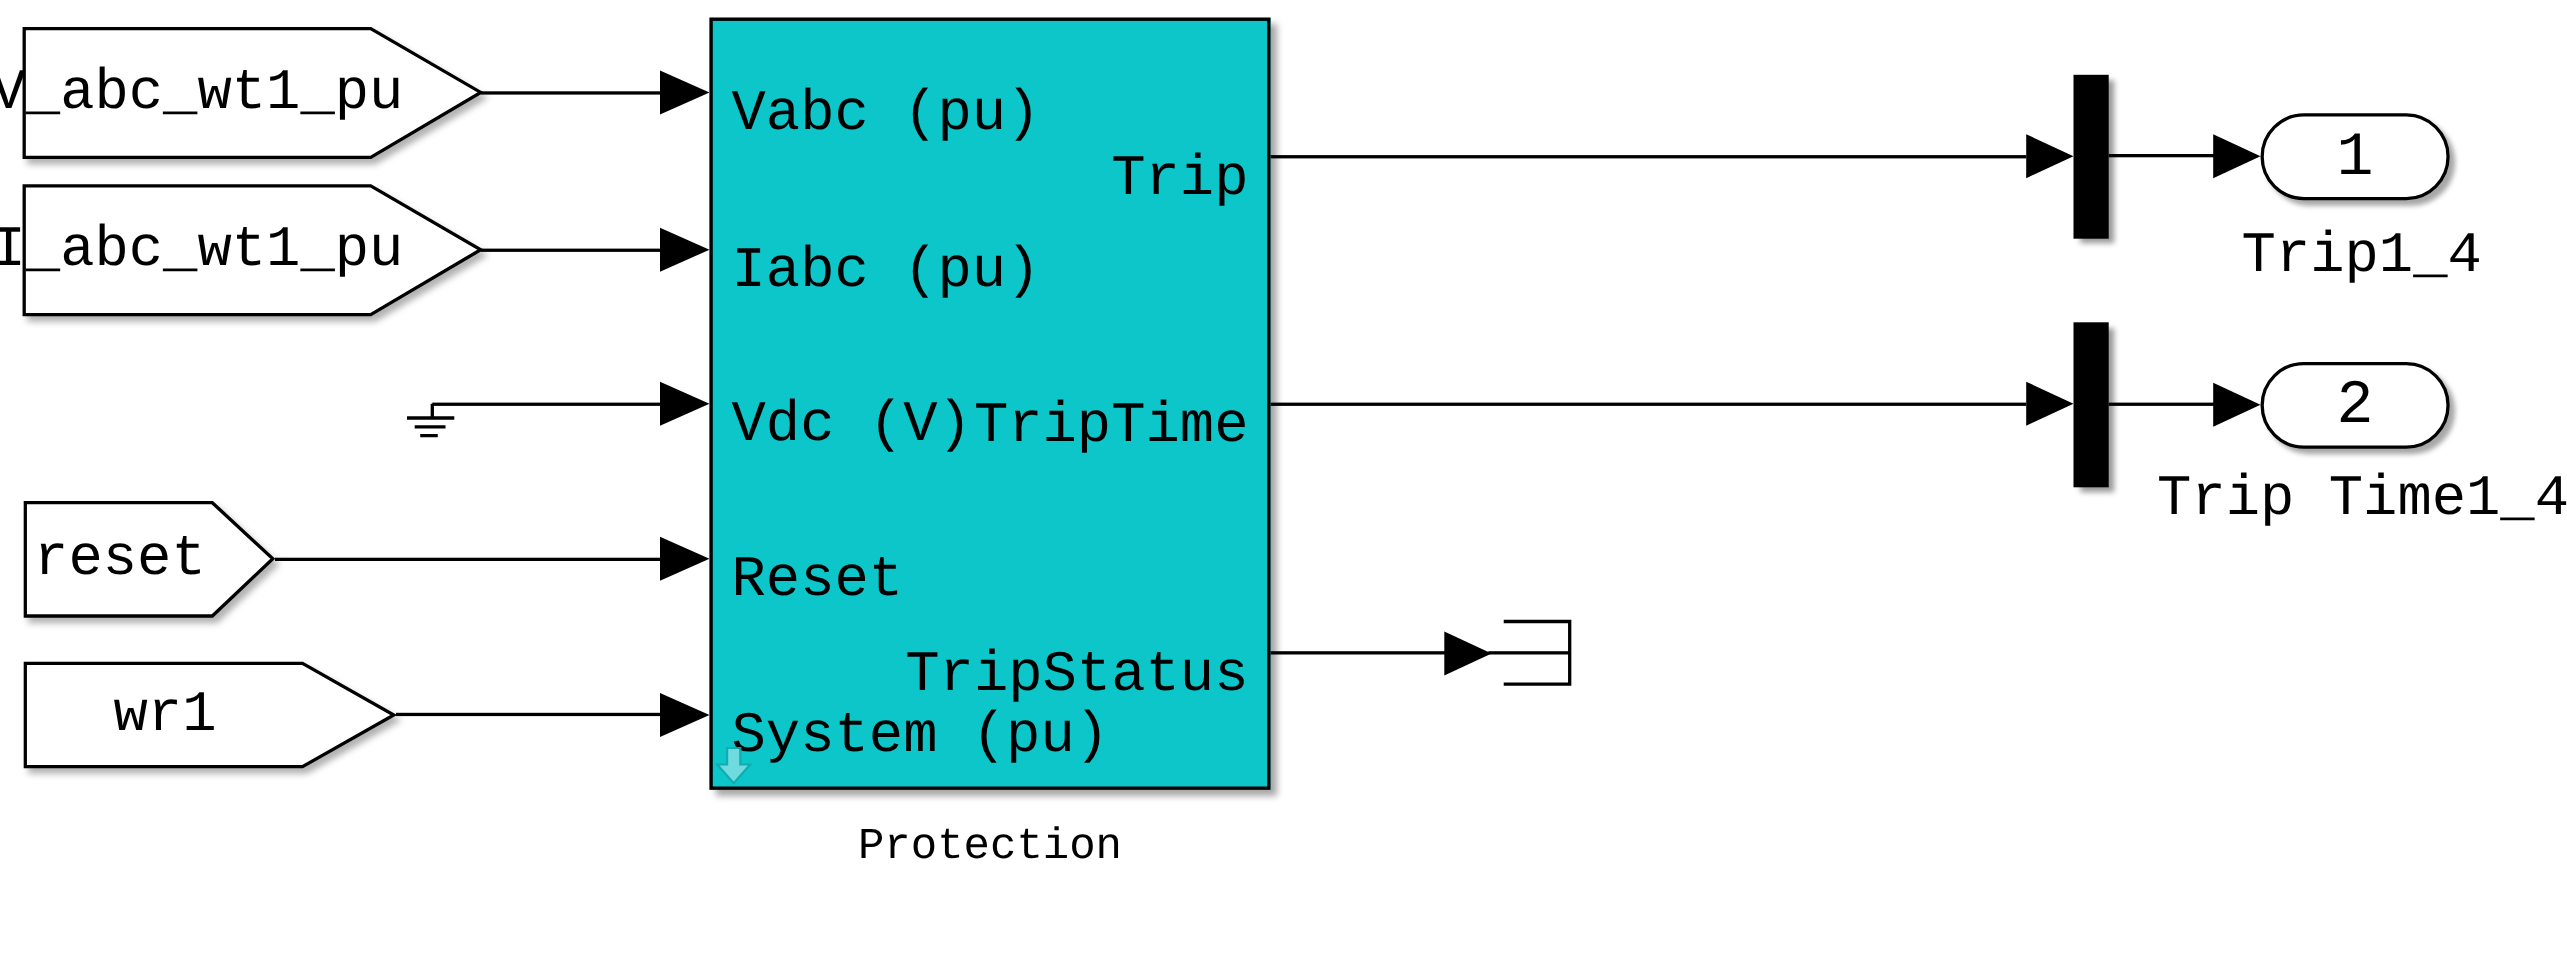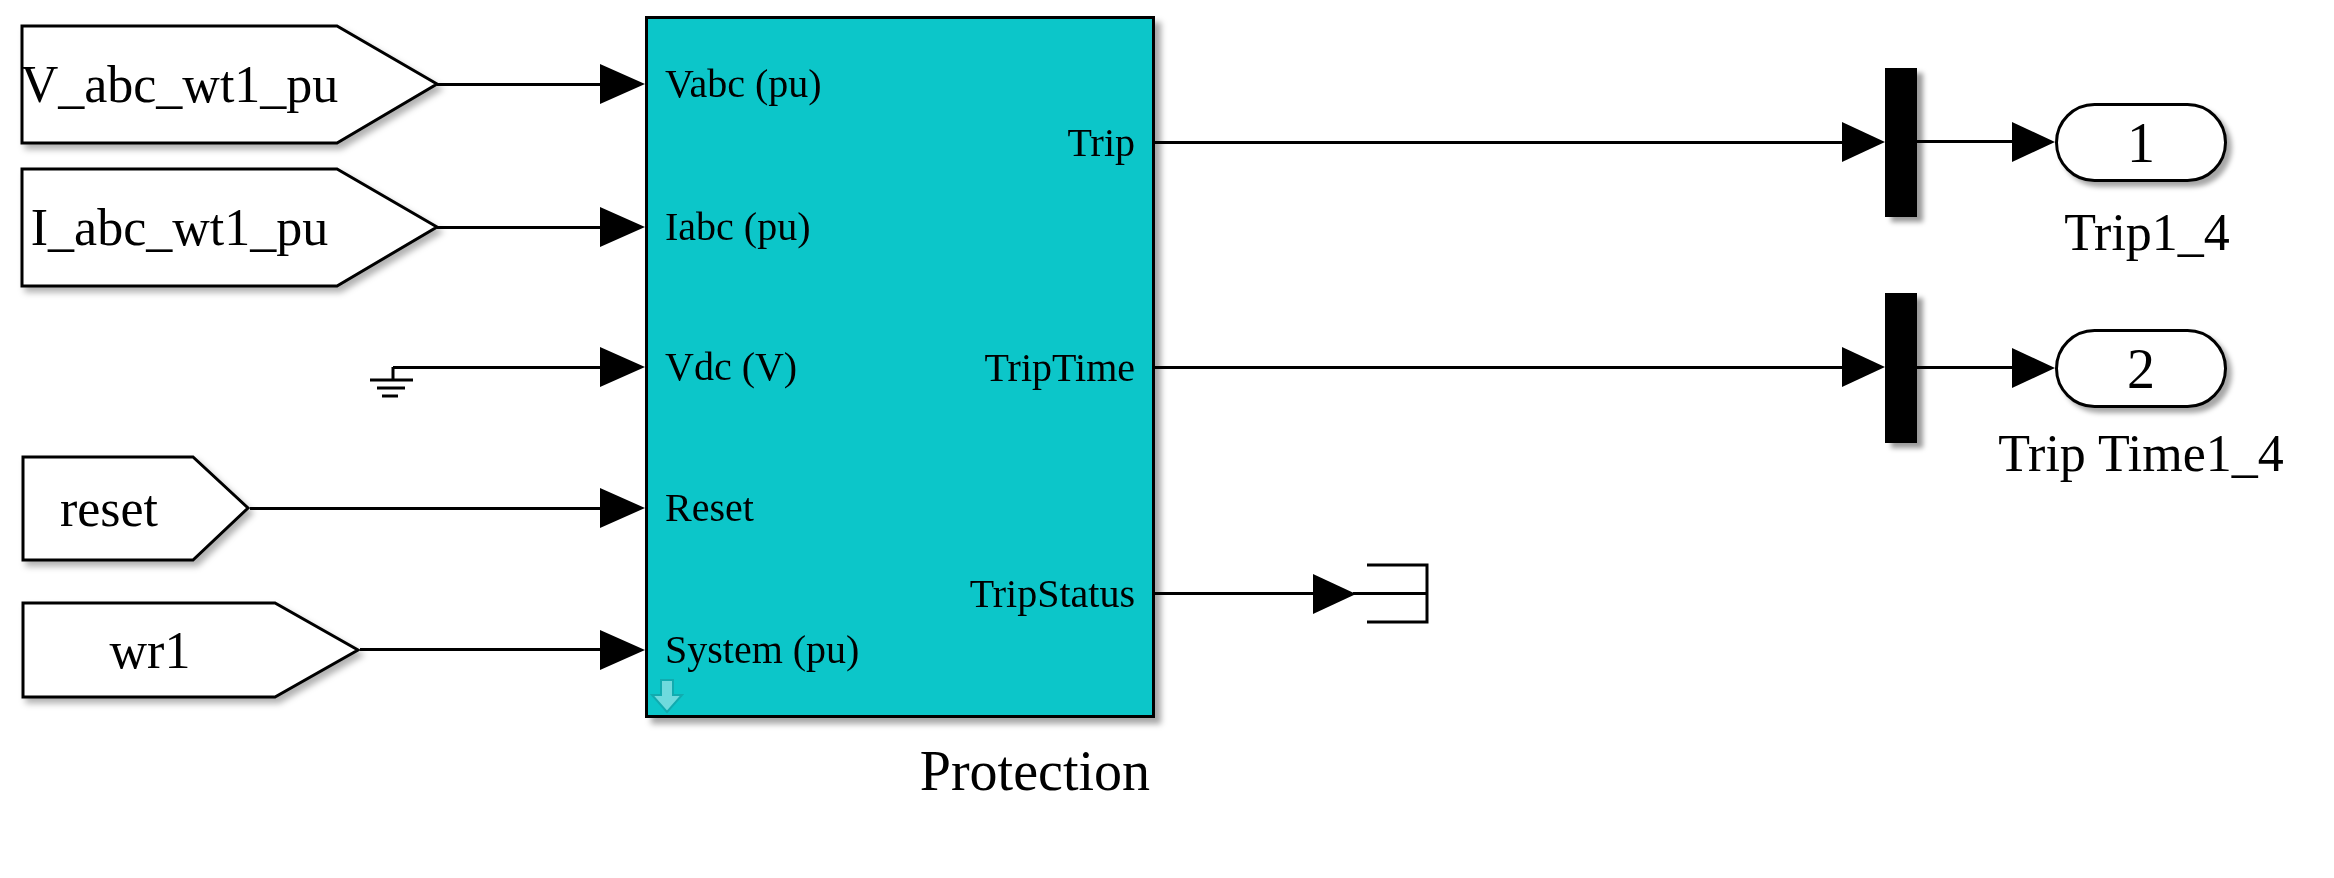--- a/index.html
+++ b/index.html
@@ -1,48 +1,48 @@
 <!DOCTYPE html>
 <html><head>
 <meta charset="utf-8">
 <style>
   html,body{margin:0;padding:0;background:#ffffff;}
   #canvas{
     position:relative;width:2334px;height:828px;background:#ffffff;overflow:hidden;
-    font-family:Liberation Serif, serif;color:#000;
+    font-family:Liberation Mono, monospace;color:#000;
   }
   .abs{position:absolute;}
   
   .wire{position:absolute;height:3px;background:#000;}
   
   .arr{position:absolute;width:0;height:0;border-top:20px solid transparent;
        border-bottom:20px solid transparent;border-left:45px solid #000;}
   .arr.sm{border-top-width:20px;border-bottom-width:20px;border-left-width:43px;}
   
   .subsys{
     position:absolute;left:645px;top:16px;width:510px;height:702px;
     box-sizing:border-box;border:3px solid #000;background:#0CC6C9;
     box-shadow:6px 6px 6px rgba(0,0,0,0.35);
   }
-  .portlabel{position:absolute;font-size:40px;line-height:56px;white-space:nowrap;}
+  .portlabel{position:absolute;font-size:52px;line-height:56px;white-space:nowrap;margin-top:20px;}
   .portlabel.out{right:17px;text-align:right;}
   
   .tagshape{position:absolute;filter:drop-shadow(4px 5px 3px rgba(0,0,0,0.30));}
   .taglabel{position:absolute;display:flex;align-items:center;justify-content:center;
             font-size:52px;white-space:nowrap;}
   
   .muxbar{position:absolute;width:32px;background:#000;box-shadow:6px 5px 5px rgba(0,0,0,0.40);}
   
   .outport{position:absolute;left:2055px;width:172px;height:79px;box-sizing:border-box;
            border:3px solid #000;border-radius:40px;background:#fff;
            display:flex;align-items:center;justify-content:center;font-size:56px;
            box-shadow:5px 5px 5px rgba(0,0,0,0.35);}
   .outlabel{position:absolute;font-size:52px;text-align:center;white-space:nowrap;}
-  .blockname{position:absolute;left:650px;top:736px;width:500px;text-align:right;
-             font-size:56px;line-height:70px;}
+  .blockname{position:absolute;left:650px;top:736px;width:500px;text-align:center;
+             font-size:40px;line-height:70px;}
 </style>
 </head>
 <body>
 
 <div id="canvas">
 
   <svg class="tagshape" style="left:20px;top:24px;" width="425" height="125" viewBox="0 0 425 125">
     <polygon points="2,2 317,2 417,60 317,119 2,119" fill="#ffffff" stroke="#000000" stroke-width="3"></polygon>
   </svg>
   <div class="taglabel" style="left:22px;top:26px;width:315px;height:117px;">V_abc_wt1_pu</div>

